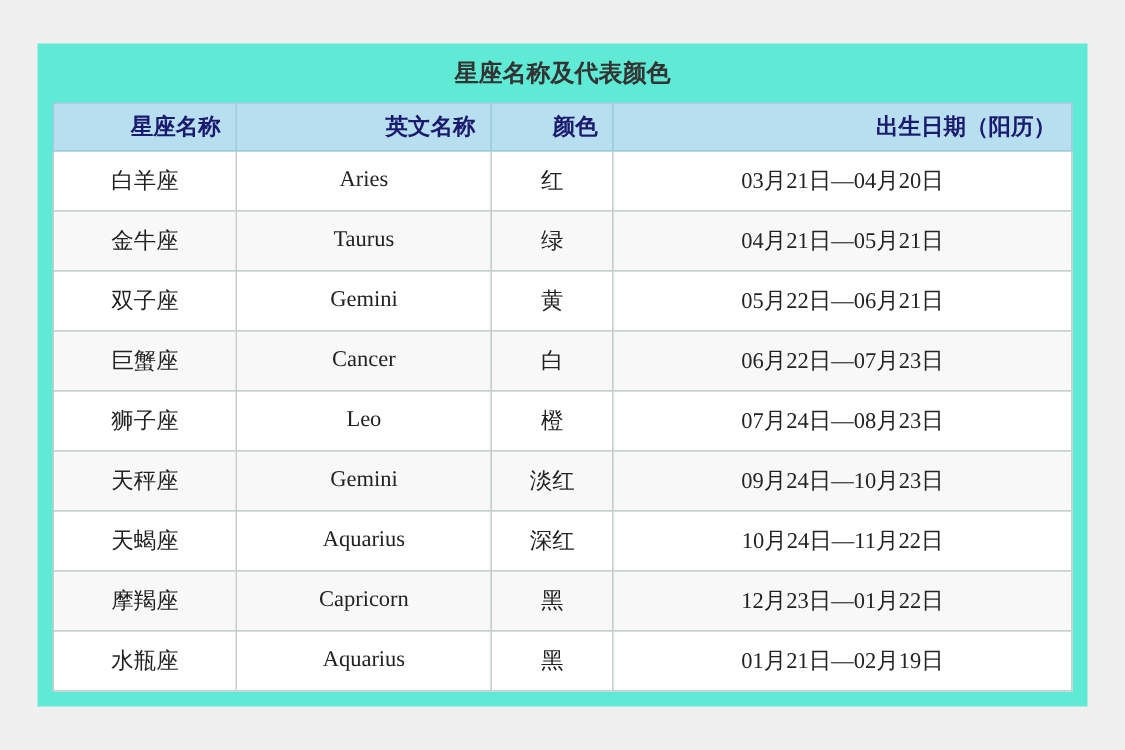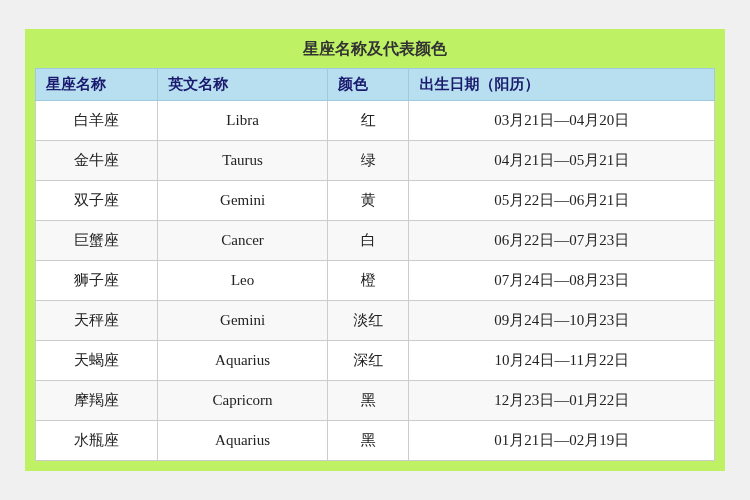--- a/index.html
+++ b/index.html
@@ -7,42 +7,42 @@
       width: 750px;
       height: 500px;
       background: #f0f0f0;
       display: flex;
       align-items: center;
       justify-content: center;
       font-family: "SimSun", "宋体", serif;
       font-size: 15px;
     }
     .container {
-      background: #bef264;
+      background: #5eead4;
       width: 700px;
       padding: 10px;
     }
     .title {
       text-align: center;
       font-size: 16px;
       color: #333;
       margin-bottom: 8px;
       font-weight: bold;
     }
     table {
       width: 100%;
       border-collapse: collapse;
     }
     th {
       background-color: #b8dff0;
       color: #1a1a6e;
       font-weight: bold;
       padding: 6px 10px;
       border: 1px solid #a0c8e0;
-      text-align: left;
+      text-align: right;
       font-size: 15px;
     }
     td {
       padding: 10px 10px;
       border: 1px solid #ccc;
       text-align: center;
       color: #222;
       font-size: 15px;
     }
     tr:nth-child(even) td {
@@ -66,21 +66,21 @@
       <tr>
         <th class="col-zh">星座名称</th>
         <th class="col-en">英文名称</th>
         <th class="col-color">颜色</th>
         <th class="col-date">出生日期（阳历）</th>
       </tr>
     </thead>
     <tbody id="table-body">
     <tr>
           <td>白羊座</td>
-          <td>Libra</td>
+          <td>Aries</td>
           <td>红</td>
           <td>03月21日—04月20日</td>
         </tr>
         <tr>
           <td>金牛座</td>
           <td>Taurus</td>
           <td>绿</td>
           <td>04月21日—05月21日</td>
         </tr>
         <tr>

